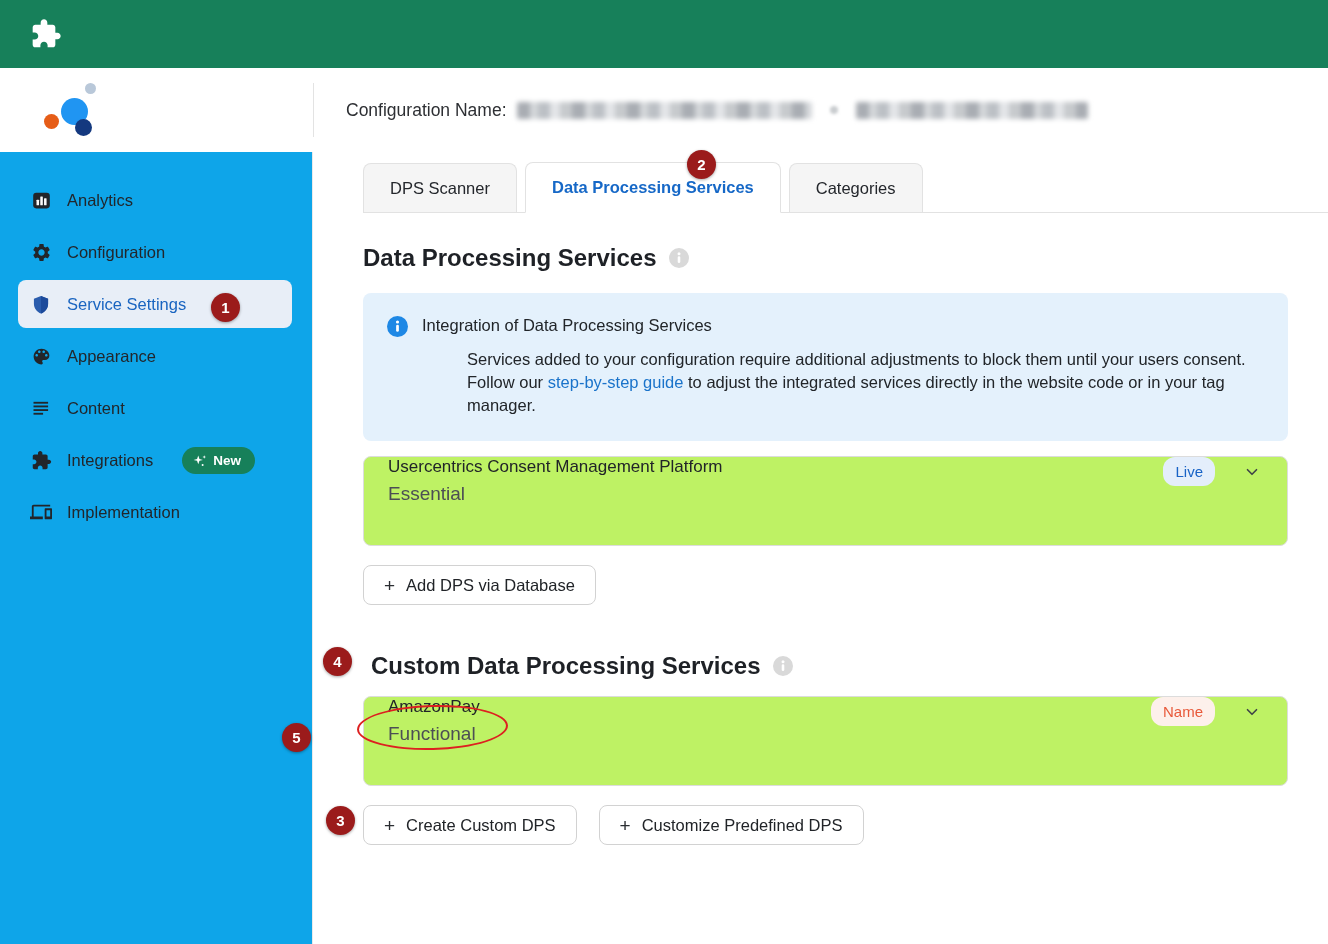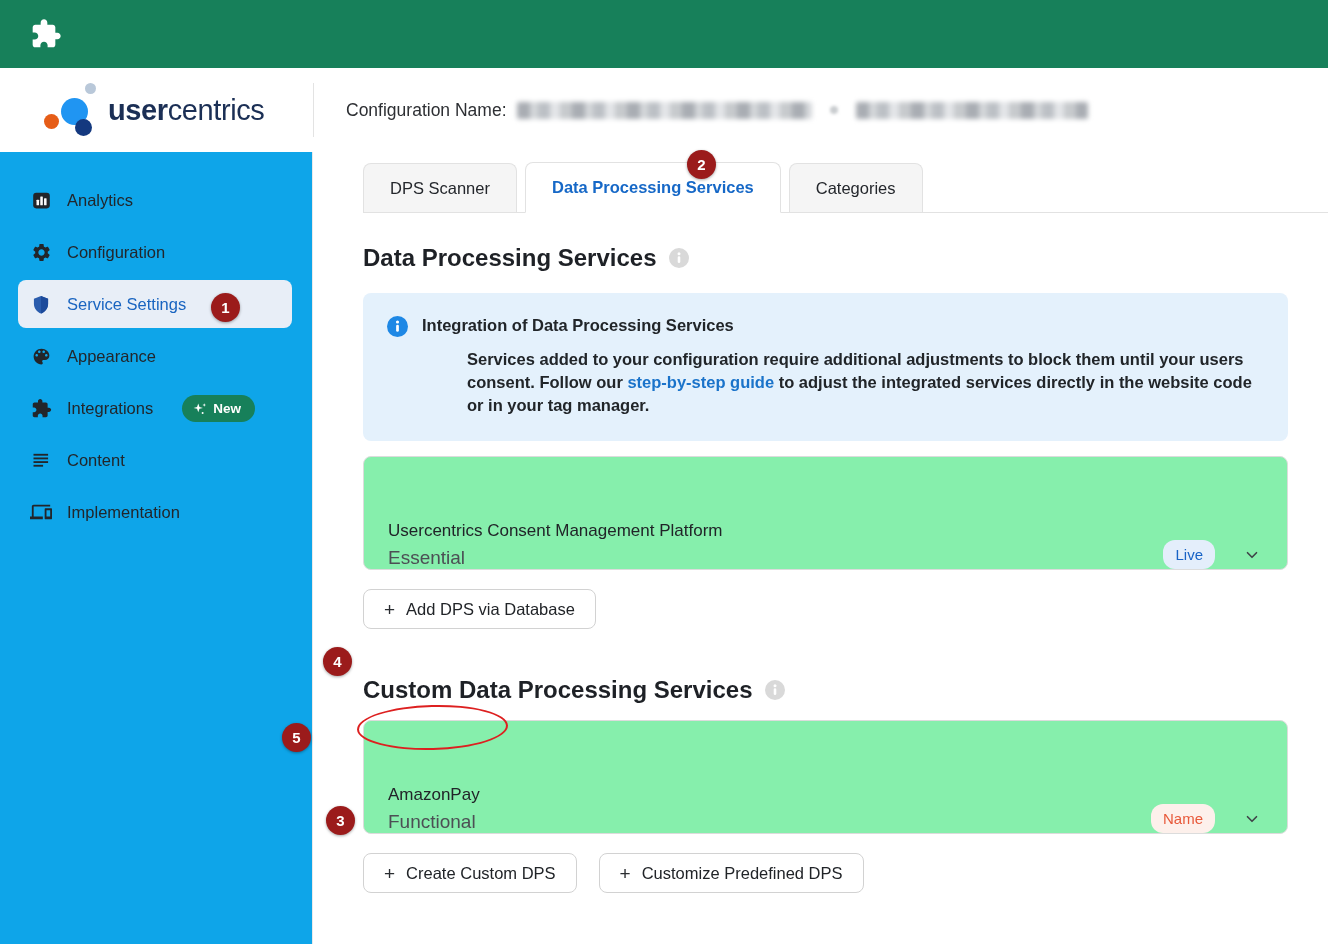--- a/index.html
+++ b/index.html
@@ -53,30 +53,30 @@
   .main { flex:1; position:relative; background:#fff; }
   .main-inner { padding:10px 40px 0 50px; }
 
   .tabs { display:flex; gap:8px; align-items:flex-end; border-bottom:1px solid #e2e2e2; margin-right:-40px; height:51px; }
   .tab { height:49px; padding:0 26px; display:flex; align-items:center; font-size:16.5px; color:#24272c;
     background:#f5f5f5; border:1px solid #e2e2e2; border-bottom:none; border-radius:8px 8px 0 0; cursor:pointer;text-align:center; }
   .tab.active { height:51px; background:#fff; color:#1668c7; font-weight:600; margin-bottom:-1px; border-bottom:1px solid #fff; z-index:2; }
 
   .h-title { display:flex; align-items:center; gap:12px; font-size:24px; font-weight:600; color:#1e2126; }
   .h1 { margin:31px 0 21px; }
-  .h2 { margin:47px 0 16px; }
+  .h2 { margin:47px 8px 16px; }
 
   .infobox { background:#e4f1fc; border-radius:8px; padding:22px 24px 24px; display:flex; gap:14px; }
-  .infobox-body-wrap { padding-top:1px;font-weight:bold; }
+  .infobox-body-wrap { padding-top:1px; }
   .infobox-title { font-size:16.5px; color:#212529; margin-bottom:13px; }
   .infobox-body { font-size:16.5px; line-height:23px; max-width:880px; color:#212529;margin-left:45px; }
   .ib-link { color:#1a73ca; cursor:pointer; text-decoration:none; }
 
-  .card { border:1px solid #dcdcdc; border-radius:8px; background:#86efac; height:114px;
-    display:flex; align-items:flex-end; padding:0 26px 0 24px; cursor:pointer; }
+  .card { border:1px solid #dcdcdc; border-radius:8px; background:#bef264; height:90px;
+    display:flex; align-items:flex-start; padding:0 26px 0 24px; cursor:pointer; }
   .card-cmp { margin-top:15px; }
   .card-custom { margin-top:0; }
   .card-titles { display:flex; flex-direction:column; gap:6px; }
   .card-title { font-size:17px; color:#212428; }
   .card-sub { font-size:19px; color:#4c4f54; }
   .card-right { margin-left:auto; display:flex; align-items:center; gap:28px; }
   .status-badge { padding:6px 12px; border-radius:12px; font-size:15px; }
   .st-live  { color:#1863c6; background:#e4eefb; }
   .st-draft { color:#e8593a; background:#fdf0eb; }
 
@@ -111,21 +111,20 @@
 
 <div class="header">
   <div class="logo-area">
     <div class="logo">
       <div class="logo-mark">
         <span class="dot d-pale"></span>
           <span class="dot d-blue"></span>
           <span class="dot d-orange"></span>
           <span class="dot d-navy"></span>
       </div>
-      <div class="logo-text"><span class="lt-b">user</span><span class="lt-l">centrics</span></div>
     </div>
   </div>
   <div class="header-sep"></div>
   <div class="config-group">
     <span class="config-label">Configuration Name:</span>
     <span class="blur-block blur-1"></span>
     <span class="blur-dot"></span>
     <span class="blur-block blur-2"></span>
   </div>
 </div>
@@ -169,45 +168,45 @@
       <span class="nicon">
         <svg width="21" height="21" viewBox="0 0 24 24" fill="#22252a">
             <path d="M12 3c-4.97 0-9 4.03-9 9s4.03 9 9 9c.83 0 1.5-.67 1.5-1.5 0-.39-.15-.74-.39-1.01-.23-.26-.38-.61-.38-.99 0-.83.67-1.5 1.5-1.5H16c2.76 0 5-2.24 5-5 0-4.42-4.03-8-9-8zm-5.5 9c-.83 0-1.5-.67-1.5-1.5S5.67 9 6.5 9 8 9.67 8 10.5 7.33 12 6.5 12zm3-4C8.67 8 8 7.33 8 6.5S8.67 5 9.5 5s1.5.67 1.5 1.5S10.33 8 9.5 8zm5 0c-.83 0-1.5-.67-1.5-1.5S13.67 5 14.5 5s1.5.67 1.5 1.5S15.33 8 14.5 8zm3 4c-.83 0-1.5-.67-1.5-1.5S16.67 9 17.5 9s1.5.67 1.5 1.5-.67 1.5-1.5 1.5z"></path>
           </svg>
       </span>
       <span>Appearance</span>
     </div>
 
     <div class="nav-item">
       <span class="nicon">
+        <svg width="20" height="20" viewBox="0 0 24 24" fill="#22252a">
+            <rect x="3" y="4.6" width="17.5" height="2.2"></rect>
+            <rect x="3" y="9" width="17.5" height="2.2"></rect>
+            <rect x="3" y="13.4" width="17.5" height="2.2"></rect>
+            <rect x="3" y="17.8" width="11.5" height="2.2"></rect>
+          </svg>
+      </span>
+      <span>Content</span>
+    </div>
+
+    <div class="nav-item">
+      <span class="nicon">
         <svg width="21" height="21" viewBox="0 0 24 24" fill="#22252a">
             <path d="M20.5 11H19V7c0-1.1-.9-2-2-2h-4V3.5C13 2.12 11.88 1 10.5 1S8 2.12 8 3.5V5H4c-1.1 0-1.99.9-1.99 2v3.8H3.5c1.49 0 2.7 1.21 2.7 2.7s-1.21 2.7-2.7 2.7H2V20c0 1.1.9 2 2 2h3.8v-1.5c0-1.49 1.21-2.7 2.7-2.7 1.49 0 2.7 1.21 2.7 2.7V22H17c1.1 0 2-.9 2-2v-4h1.5c1.38 0 2.5-1.12 2.5-2.5S21.88 11 20.5 11z"></path>
           </svg>
       </span>
       <span>Integrations</span>
       <span class="new-pill">
         <svg width="15" height="15" viewBox="0 0 24 24" fill="#ffffff">
             <path d="M10 4l1.9 5.6L17.5 11l-5.6 1.4L10 18l-1.9-5.6L2.5 11l5.6-1.4z"></path>
             <path d="M18.5 3.5l.9 2.6 2.6.9-2.6.9-.9 2.6-.9-2.6-2.6-.9 2.6-.9z" transform="scale(0.8) translate(6 1)"></path>
             <circle cx="17" cy="19" r="1.6"></circle>
           </svg>
         <span>New</span>
       </span>
-    </div>
-
-    <div class="nav-item">
-      <span class="nicon">
-        <svg width="20" height="20" viewBox="0 0 24 24" fill="#22252a">
-            <rect x="3" y="4.6" width="17.5" height="2.2"></rect>
-            <rect x="3" y="9" width="17.5" height="2.2"></rect>
-            <rect x="3" y="13.4" width="17.5" height="2.2"></rect>
-            <rect x="3" y="17.8" width="11.5" height="2.2"></rect>
-          </svg>
-      </span>
-      <span>Content</span>
     </div>
 
     <div class="nav-item">
       <span class="nicon">
         <svg width="22" height="22" viewBox="0 0 24 24" fill="#22252a">
             <path d="M4 6h18V4H4c-1.1 0-2 .9-2 2v11H0v3h14v-3H4V6zm19 2h-6c-.55 0-1 .45-1 1v10c0 .55.45 1 1 1h6c.55 0 1-.45 1-1V9c0-.55-.45-1-1-1zm-1 9h-4v-7h4v7z"></path>
           </svg>
       </span>
       <span>Implementation</span>
     </div>

